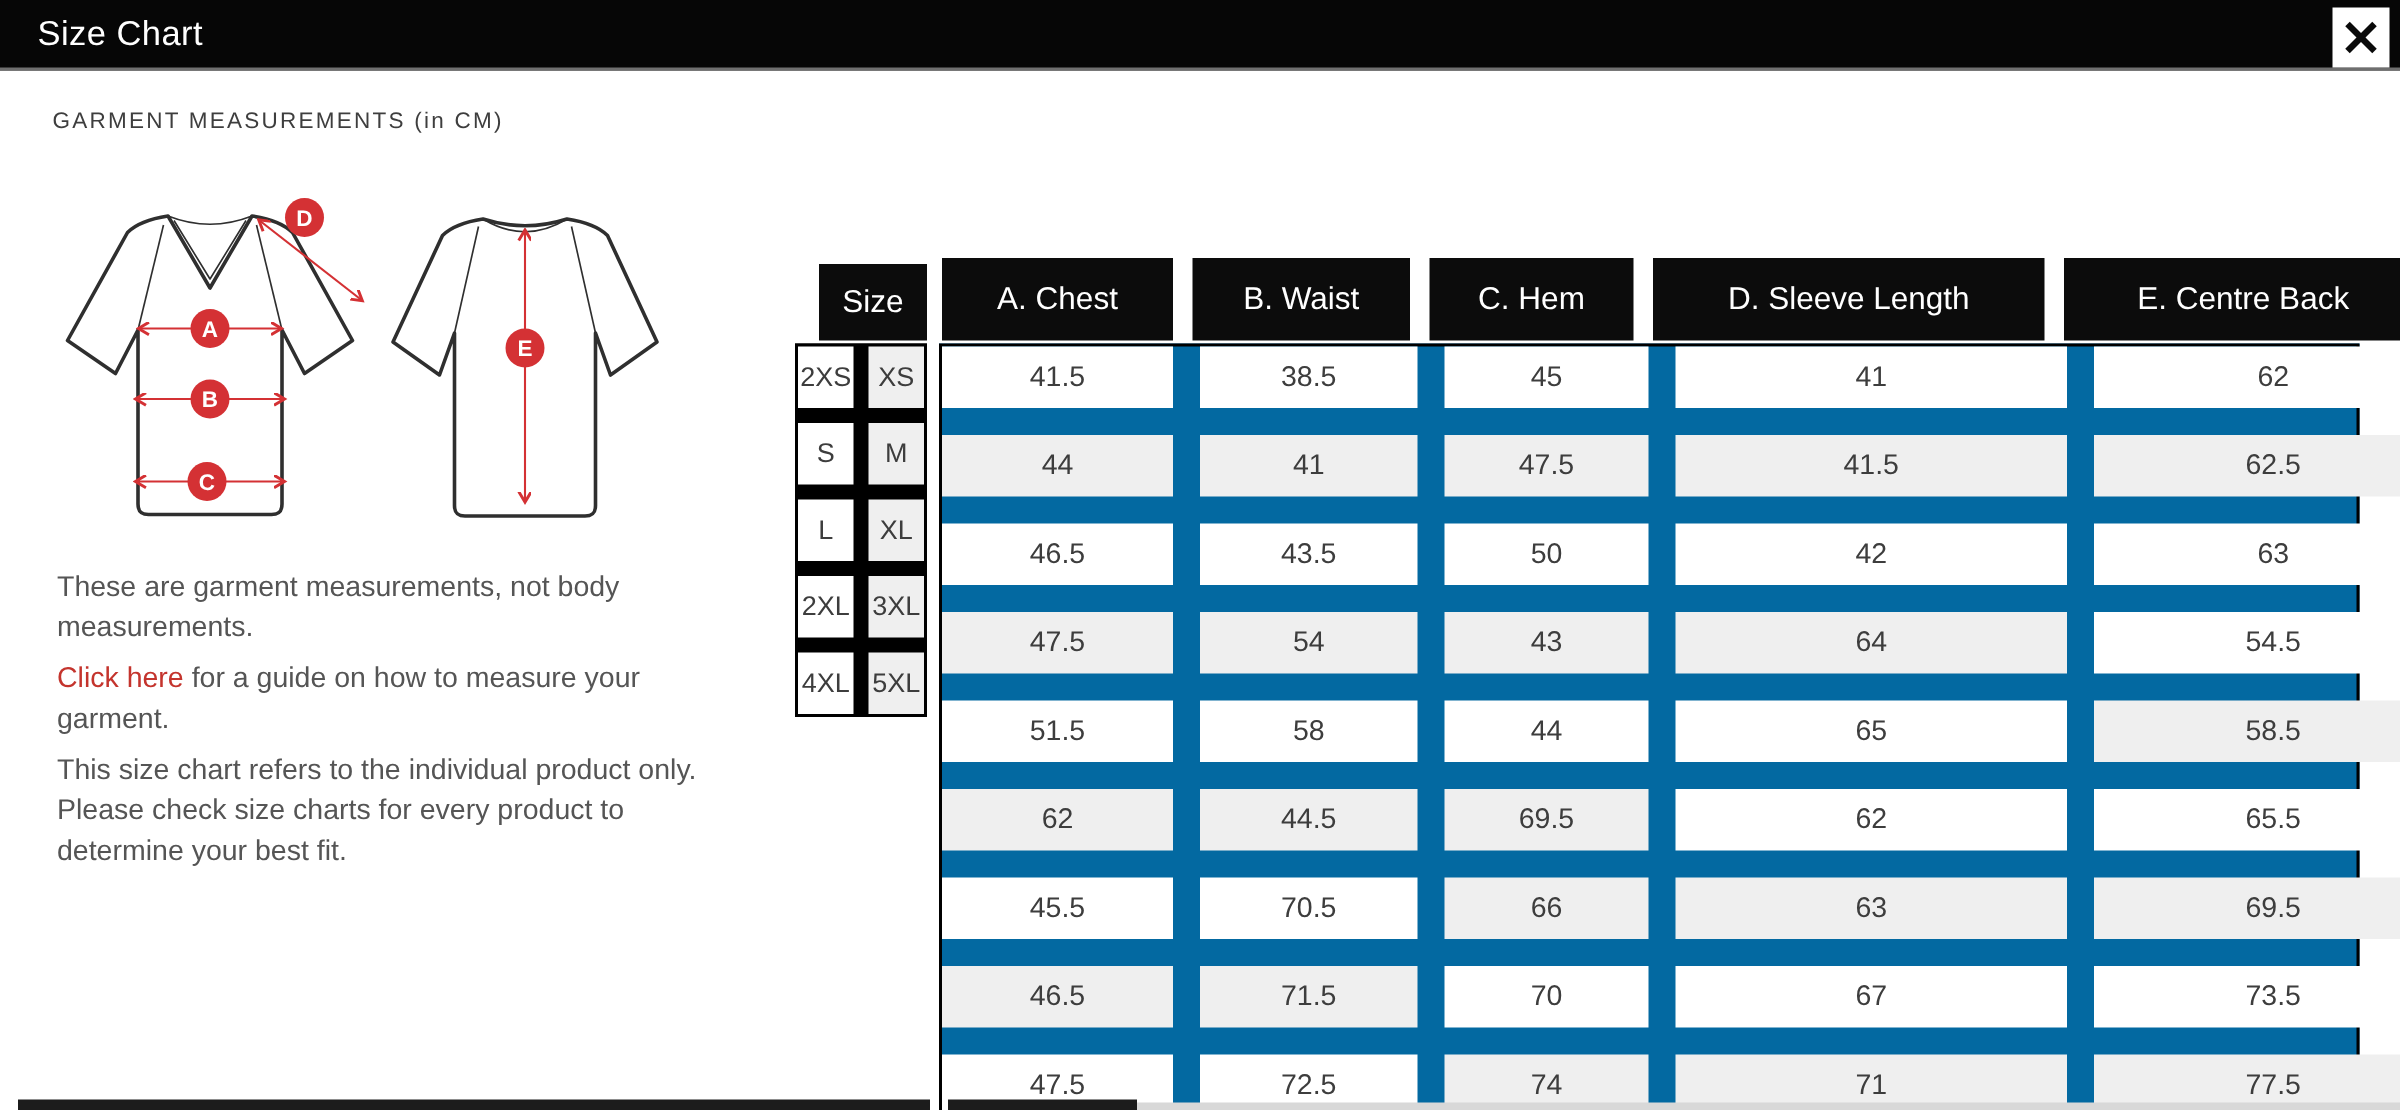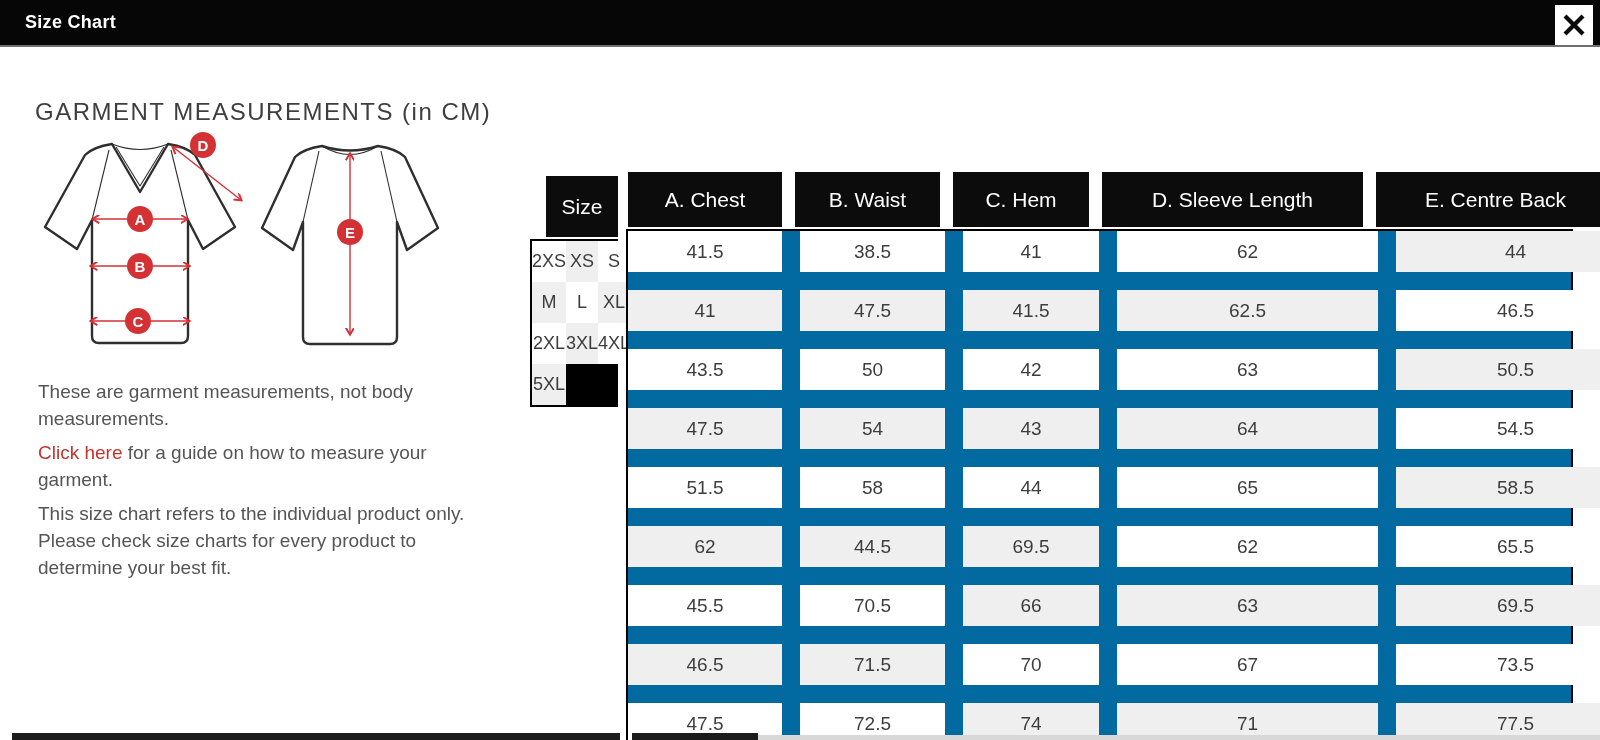--- a/index.html
+++ b/index.html
@@ -4,42 +4,42 @@
 <style>
   * { margin:0; padding:0; box-sizing:border-box; }
   html,body { width:1600px; height:740px; overflow:hidden; background:#fff;
               font-family:"Liberation Sans", sans-serif; }
   .modal { position:relative; width:1600px; height:740px; background:#fff; }
 
   
   .modal-bar { position:absolute; left:0; top:0; width:1600px; height:47px;
                background:#060606; border-bottom:2px solid #6f6f6f;
                display:flex; align-items:center; }
-  .modal-title { color:#fff; font-size:18px; font-weight:700; margin-left:25px; letter-spacing:.3px; }
+  .modal-title { color:#fff; font-size:23px; font-weight:400; margin-left:25px; letter-spacing:.3px; }
   .close-btn { position:absolute; top:5px; right:7px; width:38px; height:40px;
                background:#fff; display:flex; align-items:center; justify-content:center;
                cursor:pointer; }
 
   
-  .section-heading { position:absolute; left:35px; top:98px; font-size:24px;
+  .section-heading { position:absolute; left:35px; top:72px; font-size:15px;
                      letter-spacing:1.5px; color:#3e3e3e; font-weight:500; }
   .diagram-svg { position:absolute; left:0; top:0; }
   .notes { position:absolute; left:38px; top:378px; width:450px;
            font-size:19px; line-height:27px; color:#555; }
   .notes p { margin:0 0 7px 0; }
   .measure-link { color:#c4342d; cursor:pointer; }
 
   
   .size-table { position:absolute; left:530px; top:172px; display:flex; }
   .col-head { background:#0c0c0c; color:#fff; font-size:21px;
               display:flex; align-items:center; justify-content:center; }
   .size-col { width:88px; margin-right:8px; }
-  .size-head { height:61px; margin:4px 0 2px 16px; }
+  .size-head { height:51px; margin:4px 0 2px 16px; }
   .size-body { border:2px solid #000; background:#000; display:grid;
-               grid-template-columns:1fr 1fr 1fr; grid-auto-rows:41px; gap:0; }
+               grid-template-columns:1fr 1fr; grid-auto-rows:41px; gap:10px; }
   .data-col { width:947px; }
   .data-head { display:grid; grid-template-columns:154px 145px 136px 261px 239px;
                column-gap:13px; padding:0 2px; margin-bottom:2px; }
   .data-head .col-head { height:55px; }
   .data-body { border:2px solid #000; background:#0369a1; display:grid;
                grid-template-columns:154px 145px 136px 261px 239px;
                grid-auto-rows:41px; gap:18px; }
   .cell { background:#fff; color:#3d3d3d; font-size:19px;
           display:flex; align-items:center; justify-content:center; }
   .cell.alt { background:#efefef; }
@@ -155,33 +155,33 @@
       <div class="data-head">
         <div class="col-head">A. Chest</div>
         <div class="col-head">B. Waist</div>
         <div class="col-head">C. Hem</div>
         <div class="col-head">D. Sleeve Length</div>
         <div class="col-head">E. Centre Back</div>
       </div>
       <div class="data-body">
           <div class="cell">41.5</div>
           <div class="cell">38.5</div>
+          <div class="cell">45</div>
           <div class="cell">41</div>
           <div class="cell">62</div>
           <div class="cell alt">44</div>
           <div class="cell alt">41</div>
           <div class="cell alt">47.5</div>
           <div class="cell alt">41.5</div>
           <div class="cell alt">62.5</div>
           <div class="cell">46.5</div>
           <div class="cell">43.5</div>
           <div class="cell">50</div>
           <div class="cell">42</div>
           <div class="cell">63</div>
-          <div class="cell alt">50.5</div>
           <div class="cell alt">47.5</div>
           <div class="cell alt">54</div>
           <div class="cell alt">43</div>
           <div class="cell alt">64</div>
           <div class="cell">54.5</div>
           <div class="cell">51.5</div>
           <div class="cell">58</div>
           <div class="cell">44</div>
           <div class="cell">65</div>
           <div class="cell alt">58.5</div>

